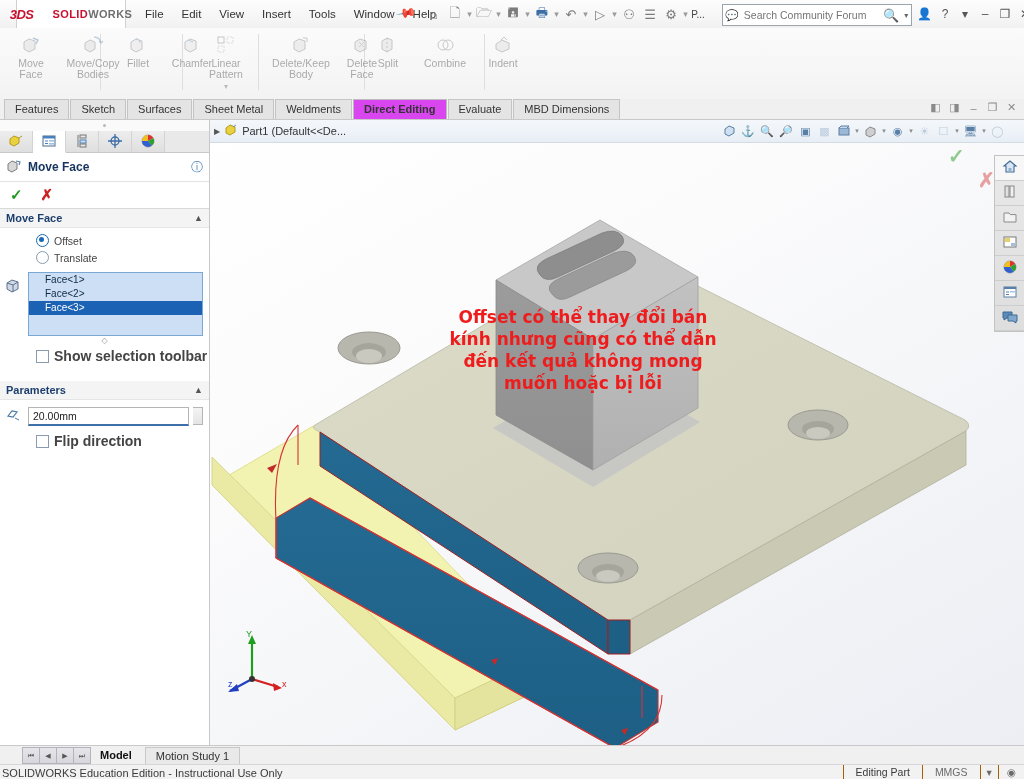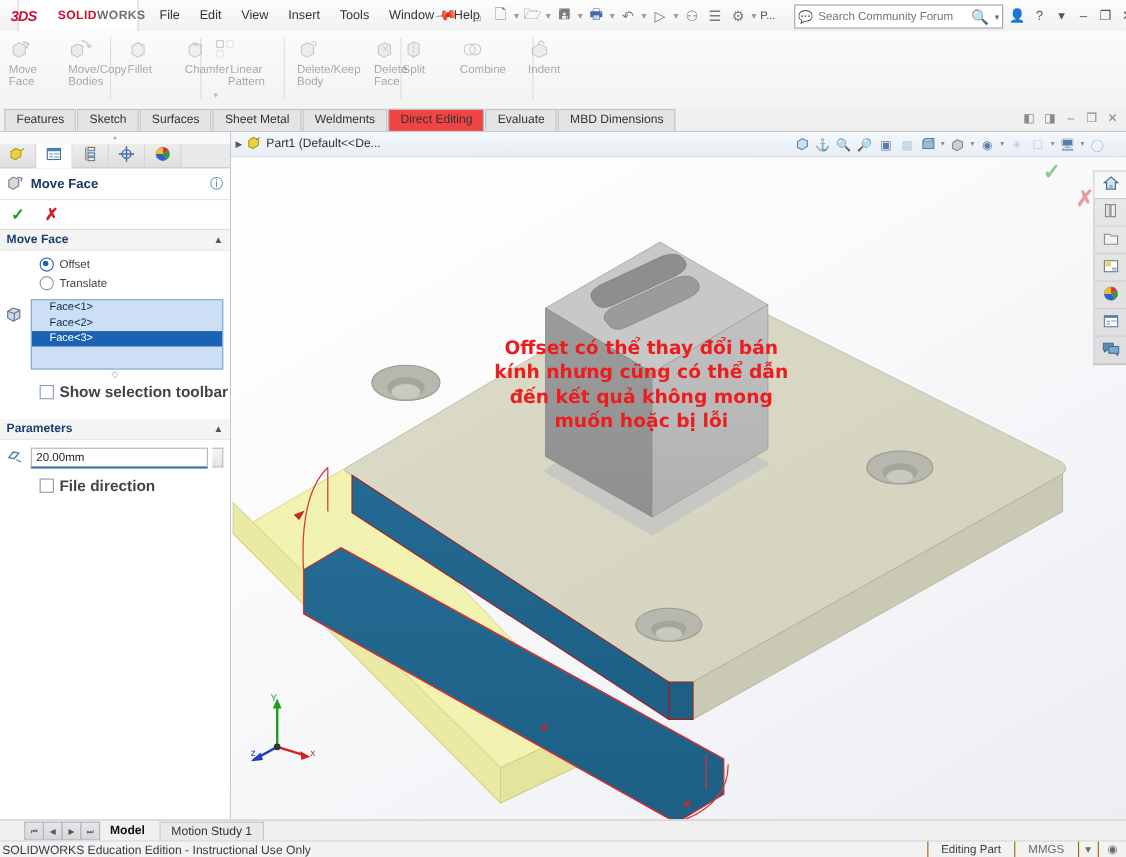--- a/index.html
+++ b/index.html
@@ -38,31 +38,31 @@
   .searchbox .car{width:10px;text-align:center;color:#666;font-size:8px;}
   .winctl{position:absolute;left:916px;top:0;height:28px;display:flex;align-items:center;gap:2px;}
   .winctl span{width:18px;text-align:center;color:#555;font-size:12px;}
 
   
   .ribbon{position:absolute;left:0;top:28px;width:1024px;height:72px;
     background:linear-gradient(#fbfbfb,#f3f3f3);border-bottom:1px solid #dcdcdc;}
   .rgroup{position:absolute;top:2px;height:66px;display:flex;align-items:flex-start;}
   .rsep{position:absolute;top:6px;width:1px;height:56px;background:#dedede;}
   .rbtn{width:auto;min-width:44px;padding:4px 4px 0;display:flex;flex-direction:column;
-    align-items:flex-start;opacity:.45;}
+    align-items:center;opacity:.45;}
   .rbtn .ri{width:22px;height:22px;margin-bottom:2px;}
   .rbtn .rl{font-size:10.5px;color:#4a4a4a;text-align:center;line-height:11px;max-width:60px;}
   .rcar{font-size:8px;color:#777;text-align:center;margin-top:2px;}
 
   
   .cmdtabs{position:absolute;left:0;top:99px;width:1024px;height:20px;
     background:#f0f0f0;border-bottom:1px solid #c9c9c9;display:flex;align-items:flex-end;}
   .ctab{height:19px;line-height:19px;padding:0 10px;font-size:11px;color:#333;
     background:#e4e4e4;border:1px solid #c4c4c4;border-bottom:none;margin-right:1px;}
-  .ctab.active{background:#ef4444;font-weight:normal;border-color:#bbb;}
+  .ctab.active{background:#d946ef;font-weight:bold;border-color:#bbb;}
   .doc-winctl{position:absolute;right:6px;top:101px;display:flex;gap:6px;align-items:center;}
   .doc-winctl span{color:#8a8a8a;font-size:11px;width:13px;text-align:center;}
 
   
   .leftpanel{position:absolute;left:0;top:120px;width:209px;height:625px;
     background:#fff;border-right:1px solid #c8c8c8;}
   .lp-grip{height:11px;display:flex;align-items:center;justify-content:center;
     background:#fafafa;}
   .lp-grip i{width:3px;height:3px;border-radius:50%;background:#b9b9b9;display:block;}
   .pm-tabs{height:21px;background:#e9e9e9;border-bottom:1px solid #c8c8c8;display:flex;}
@@ -472,21 +472,21 @@
             <path d="M3 10l4-5 5 1-4 5z" fill="none" stroke="#4a7ba8" stroke-width="1.2"></path>
             <path d="M10 12l4 2" stroke="#4a7ba8"></path>
           </svg>
       </span>
       <span class="numfield">20.00mm</span>
       <span class="spin"></span>
     </div>
 
     <div class="chk-row" style="margin-top:4px;">
       <span class="chk"></span>
-      <label>File direction</label>
+      <label>Flip direction</label>
     </div>
   </div>
 
   <div class="gfx">
 
     <div class="ft-head">
       <span class="ft-arrow">▶</span>
       <span>
         <svg width="14" height="14" viewBox="0 0 14 14">
             <path d="M2 5l4-3 5 2v5l-5 3-4-2z" fill="#ead23f" stroke="#b49a1e"></path>

